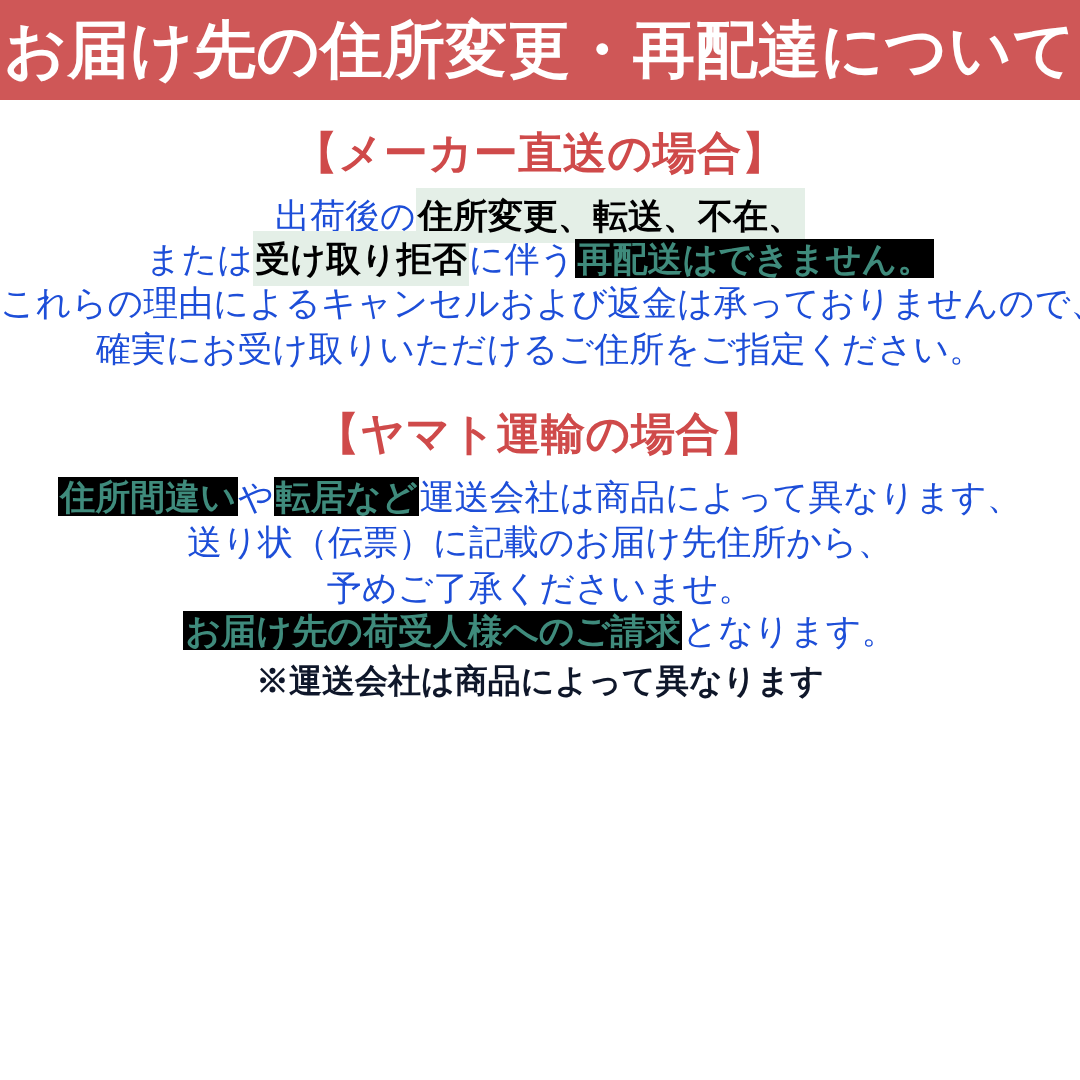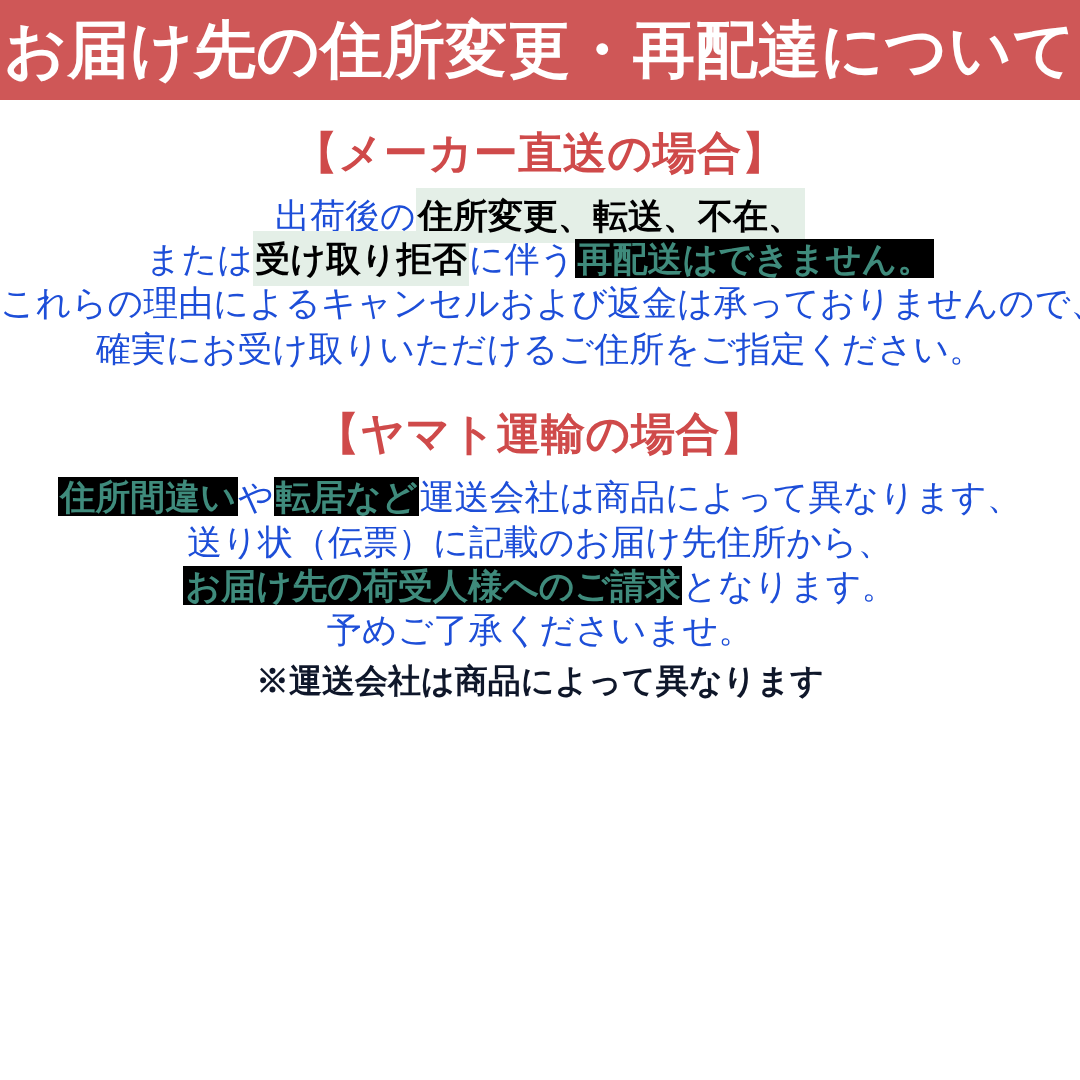--- a/index.html
+++ b/index.html
@@ -119,24 +119,24 @@
     <div class="line tight">
       <span class="hl-pink">住所間違い</span><span class="plain">や</span><span class="hl-pink">転居など</span><span class="plain">運送会社は商品によって異なります、</span>
     </div>
 
     <div class="line">
       <span class="plain">送り状（伝票）に記載のお届け先住所から、</span>
     </div>
 
 
 
+    <div class="line">
+      <span class="plain">予めご了承くださいませ。</span>
+    </div>
+
     <div class="line tight">
       <span class="hl-pink">お届け先の荷受人様へのご請求</span><span class="plain">となります。</span>
-    </div>
-
-    <div class="line">
-      <span class="plain">予めご了承くださいませ。</span>
     </div>
 
     <div class="note-red">※運送会社は商品によって異なります</div>
 
   </div>
 </div>
 
 </body></html>

